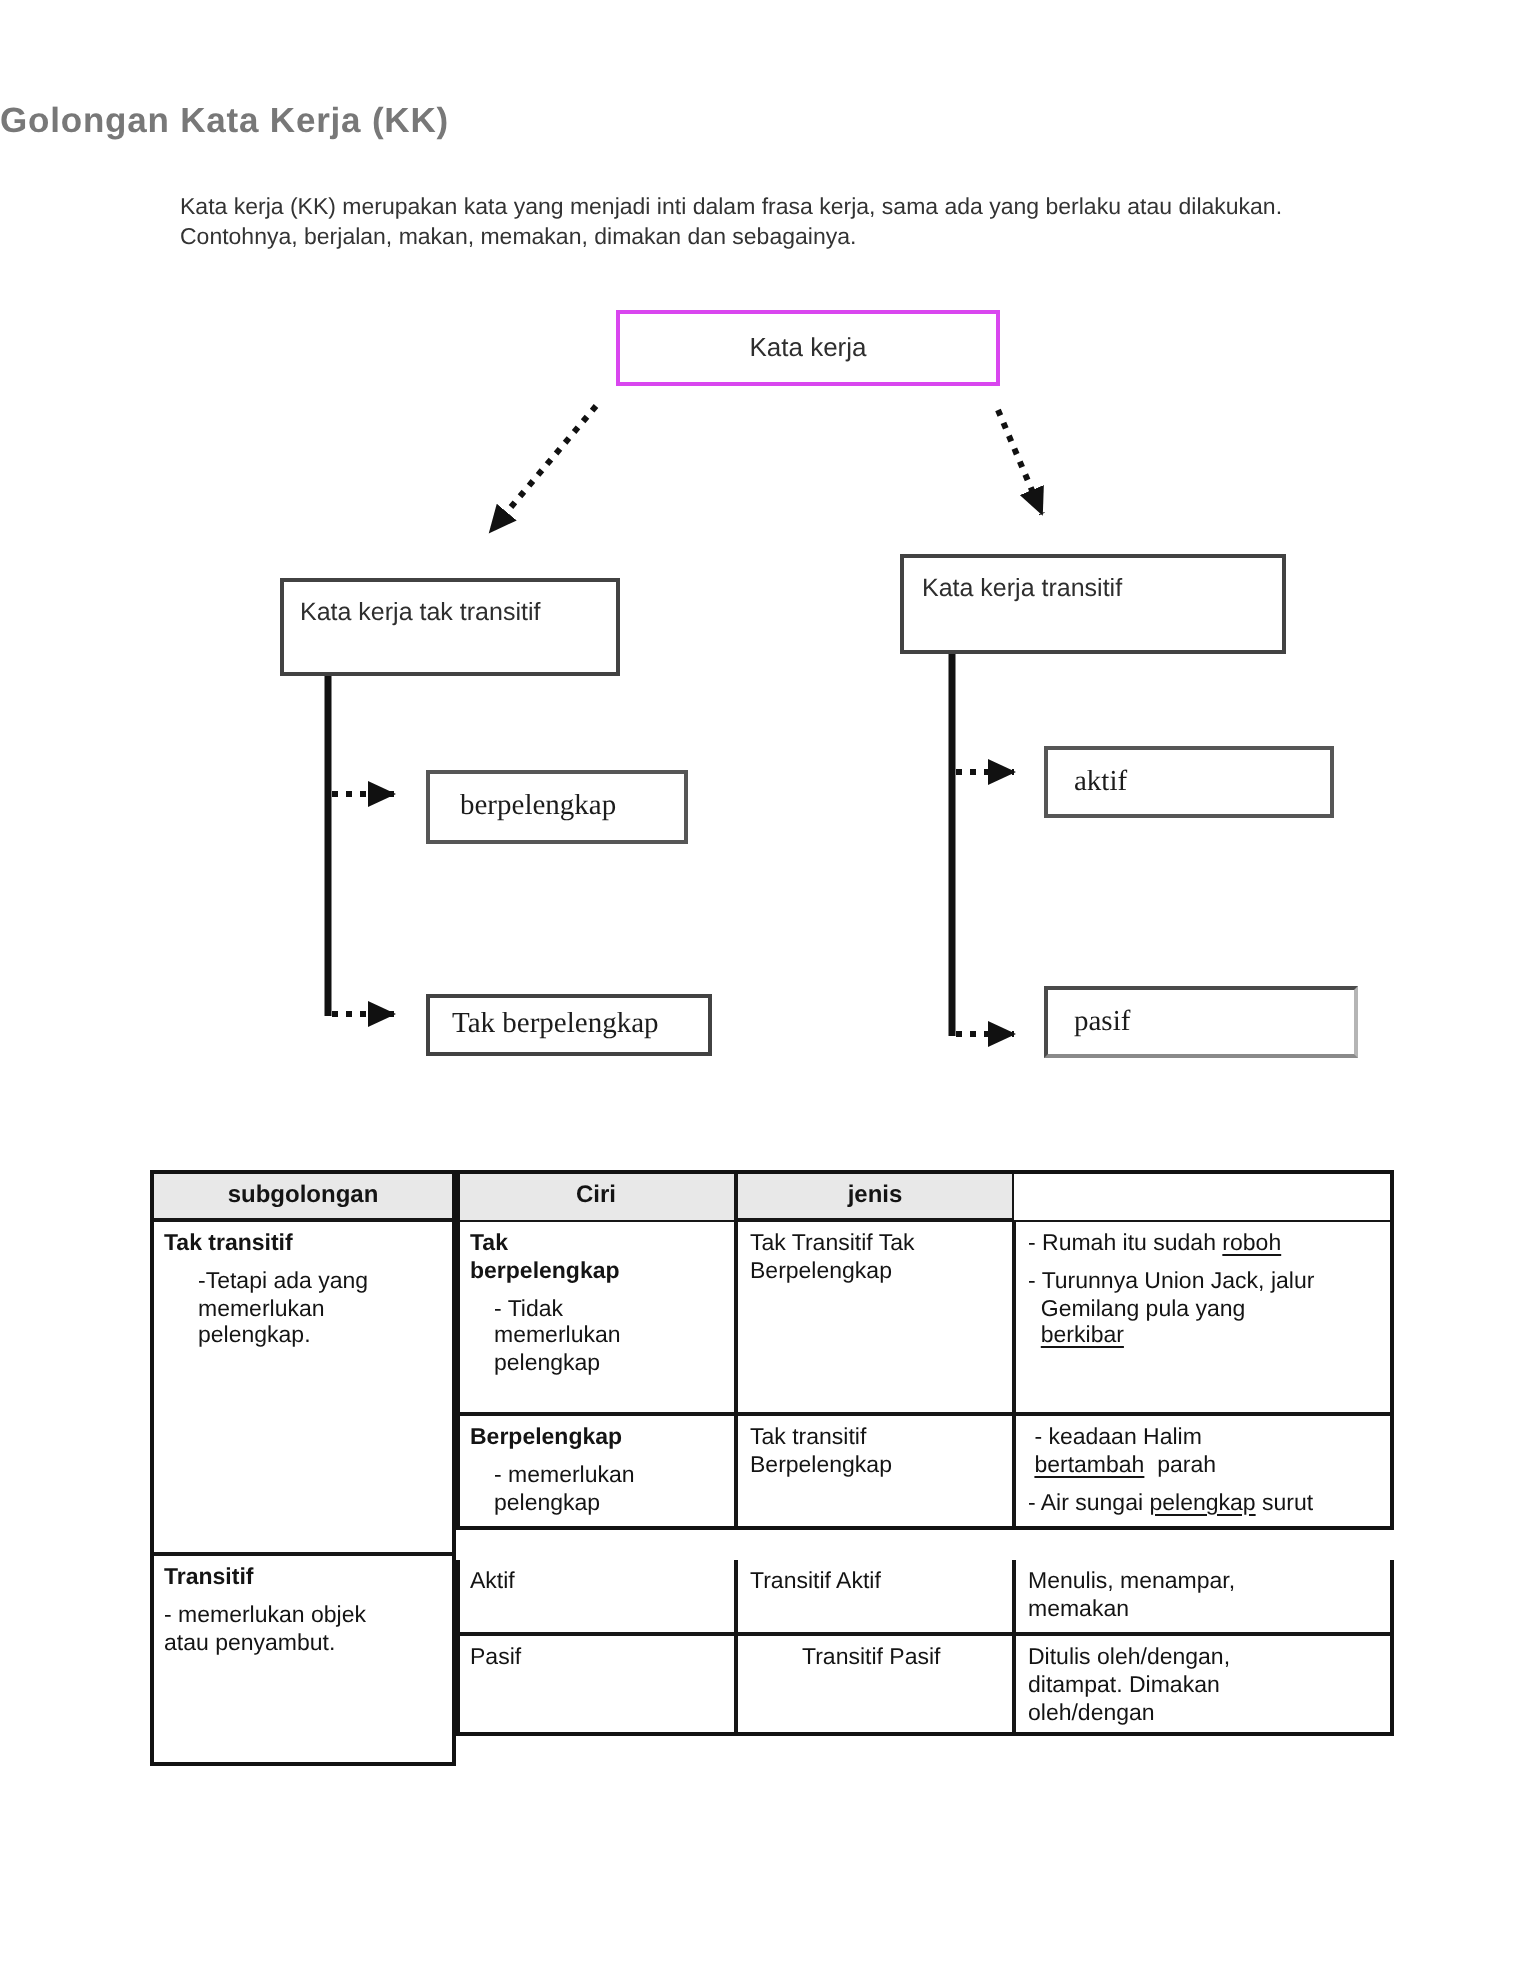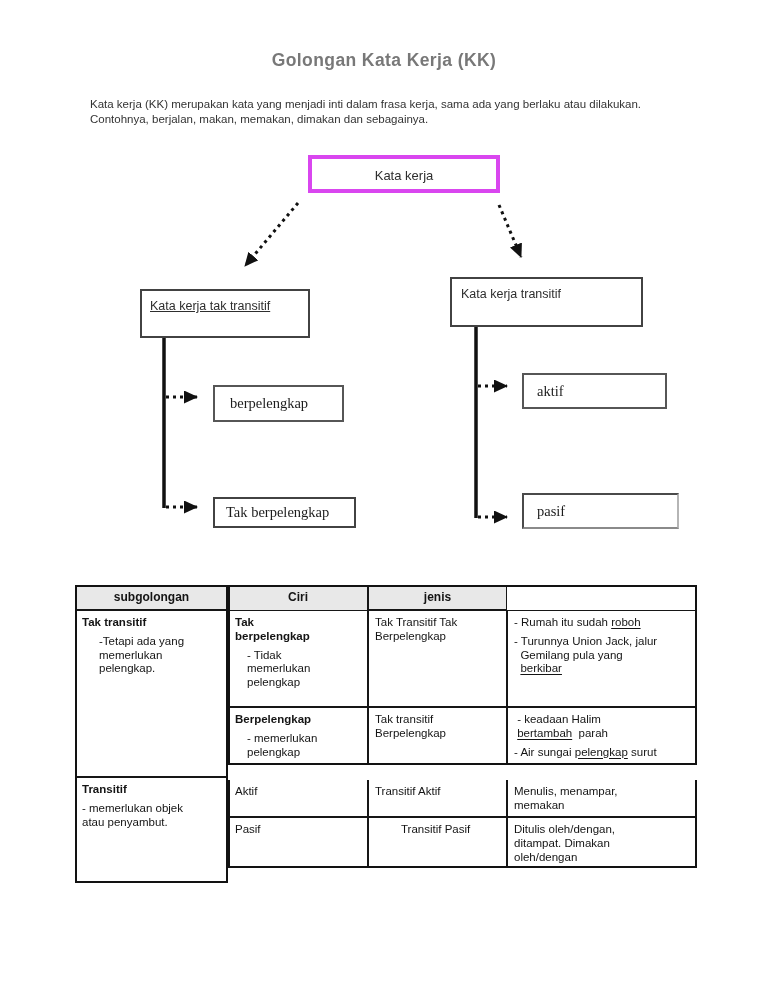--- a/index.html
+++ b/index.html
@@ -1,31 +1,31 @@
 <!DOCTYPE html>
 <html><head>
 <meta charset="utf-8">
 <style>
   html,body{margin:0;padding:0;background:#ffffff;}
   .page{position:relative;width:768px;height:994px;background:#ffffff;overflow:hidden;
         font-family:"Liberation Sans",sans-serif;color:#2b2b2b;}
 
   
-  .doc-title{position:absolute;top:50px;left:0;width:768px;text-align:center;
+  .doc-title{position:absolute;top:50px;left:0;width:768px;text-align:left;
              font-size:17.5px;font-weight:bold;color:#787878;letter-spacing:.4px;}
   .intro{position:absolute;left:90px;top:97px;width:558px;font-size:11.5px;
          line-height:15px;color:#333333;}
 
   
   .diagram-svg{position:absolute;left:0;top:0;width:768px;height:994px;z-index:1;}
   .dbox{position:absolute;background:#ffffff;box-sizing:border-box;z-index:2;}
-  .dbox-root{left:308px;top:155px;width:192px;height:38px;border:4px solid #d946ef;
+  .dbox-root{left:308px;top:155px;width:192px;height:38px;border:2px solid #d946ef;
              font-size:13px;color:#2e2e2e;text-align:center;line-height:34px;}
   .dbox-left{left:140px;top:289px;width:170px;height:49px;border:2px solid #424242;
-             font-size:12.5px;color:#2e2e2e;padding:8px 0 0 8px;text-decoration:underline;}
+             font-size:12.5px;color:#2e2e2e;padding:8px 0 0 8px;}
   .dbox-right{left:450px;top:277px;width:193px;height:50px;border:2px solid #424242;
               font-size:12.5px;color:#2e2e2e;padding:8px 0 0 9px;}
   .dbox-serif{font-family:"Liberation Serif",serif;font-size:14.5px;color:#1c1c1c;}
   .dbox-berpelengkap{left:213px;top:385px;width:131px;height:37px;border:2px solid #565656;
                      padding-left:15px;line-height:33px;}
   .dbox-takberpelengkap{left:213px;top:497px;width:143px;height:31px;border:2px solid #424242;
                         padding-left:11px;line-height:27px;}
   .dbox-aktif{left:522px;top:373px;width:145px;height:36px;border:2px solid #565656;
               padding-left:13px;line-height:32px;}
   .dbox-pasif{left:522px;top:493px;width:157px;height:36px;border:2px solid #4a4a4a;

